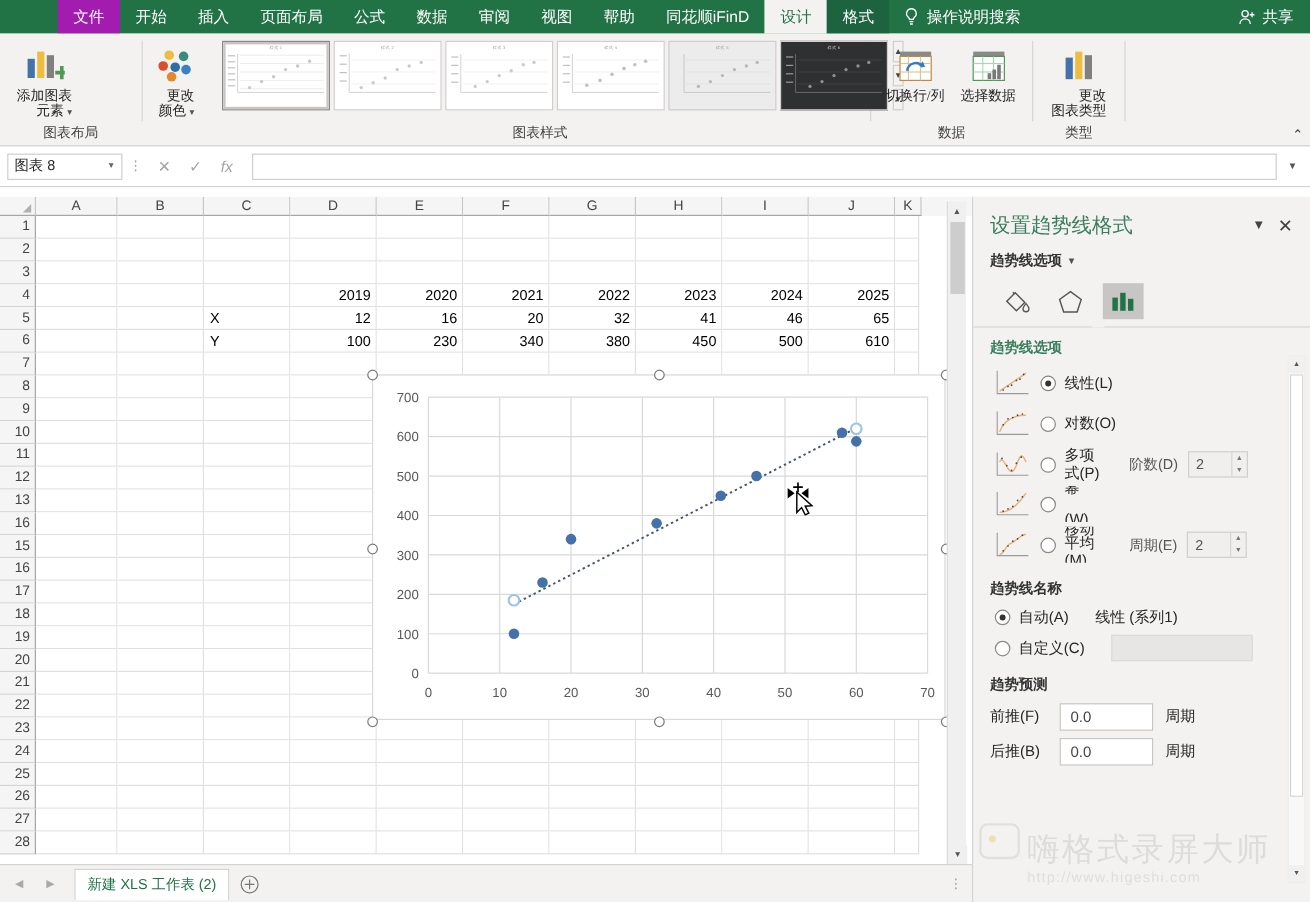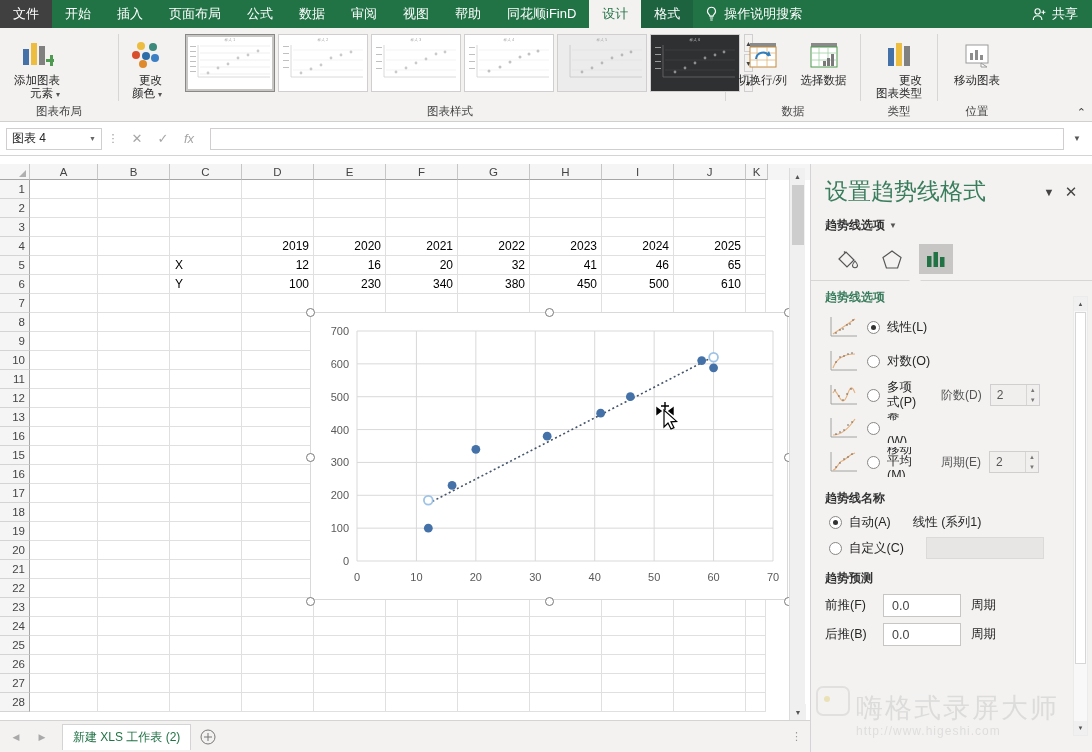--- a/index.html
+++ b/index.html
@@ -14,21 +14,21 @@
 
   
   .tabbar {
     height:28px; background:#217346; display:flex; align-items:stretch;
     position:relative;
   }
   .tab {
     padding:0 13px; display:flex; align-items:center; justify-content:center;
     color:#fff; font-size:13px; white-space:nowrap; cursor:default;
   }
-  .tab.file { background:#404040; }
+  .tab.file { background:#a21caf;margin-left:48px; }
   .tab.active { background:#f3f2f1; color:#217346; }
   .tab.contextual { background:#1d6340; }
   .lightbulb { display:flex; align-items:center; padding:0 6px 0 12px; }
   .tellme { color:#fff; font-size:13px; display:flex; align-items:center; padding-right:10px;}
   .share { margin-left:auto; display:flex; align-items:center; color:#fff; font-size:13px; padding:0 14px; gap:5px;}
 
   
   .ribbon {
     height:94px; background:#f3f2f1; border-bottom:1px solid #d2d0ce;
     display:flex; position:relative;
@@ -164,21 +164,21 @@
   .tab-dots { margin-left:auto; color:#999; padding-right:8px; font-size:11px;}
 
   
   .pane {
     position:absolute; left:810px; top:164px; width:282px; height:588px;
     background:#f3f2f1; border-left:1px solid #d4d4d4;
   }
   .pane-title {
     display:flex; align-items:center; padding:12px 10px 4px 14px;
   }
-  .pane-title h1 { margin:0; font-size:23px; font-weight:400; color:#3a7d5d; flex:1;}
+  .pane-title h1 { margin:0; font-size:17px; font-weight:400; color:#3a7d5d; flex:1;}
   .pane-ico { width:22px; height:22px; display:flex; align-items:center;
               justify-content:center; color:#444; font-size:11px;}
   .pane-ico.x { font-size:15px; }
   .pane-sub { padding:6px 0 0 14px; font-size:12px; font-weight:bold; color:#333;
               display:flex; align-items:center; gap:4px;}
   .pane-tabs { display:flex; gap:10px; padding:10px 0 0 20px; align-items:flex-end;}
   .ptab { width:34px; height:30px; display:flex; align-items:center; justify-content:center;}
   .ptab.sel { background:#c8c6c4; }
   .pane-hr { border-top:1px solid #d8d6d4; margin-top:6px; position:relative;}
   .pane-hr:after { content:""; position:absolute; left:98px; top:-6px;
@@ -531,44 +531,27 @@
           </svg>
         </div>
         <div class="blabel"><span>更改</span><br><span>图表类型</span></div>
       </div>
     </div>
     <div class="group-label">类型</div>
   </div>
 
   <div class="group-sep"></div>
 
-  <div class="group" style="width:78px">
-    <div class="group-body">
-      <div class="bigbtn" style="width:70px">
-        <div class="bicon">
-          <svg width="32" height="30" viewBox="0 0 32 30">
-            <rect x="5" y="5" width="22" height="18" fill="#fff" stroke="#9a9a9a"></rect>
-            <rect x="9" y="13" width="3" height="7" fill="#8d8d8d"></rect>
-            <rect x="14" y="10" width="3" height="10" fill="#8d8d8d"></rect>
-            <rect x="19" y="15" width="3" height="5" fill="#8d8d8d"></rect>
-            <path d="M20 23l6 4-6 0z" fill="#fff" stroke="#9a9a9a"></path>
-          </svg>
-        </div>
-        <div class="blabel"><span>移动图表</span></div>
-      </div>
-    </div>
-    <div class="group-label">位置</div>
-  </div>
 
   <div class="ribbon-collapse">⌃</div>
 </div>
 
 <div class="fbar">
   <div class="namebox">
-    <span class="nb-text">图表 4</span>
+    <span class="nb-text">图表 8</span>
     <span class="nb-caret">▼</span>
   </div>
   <div class="fb-dots">⋮</div>
   <div class="fb-btns">
     <div class="fb-btn">
         <span>✕</span>
       </div>
     <div class="fb-btn">
         <span>✓</span>
       </div>

